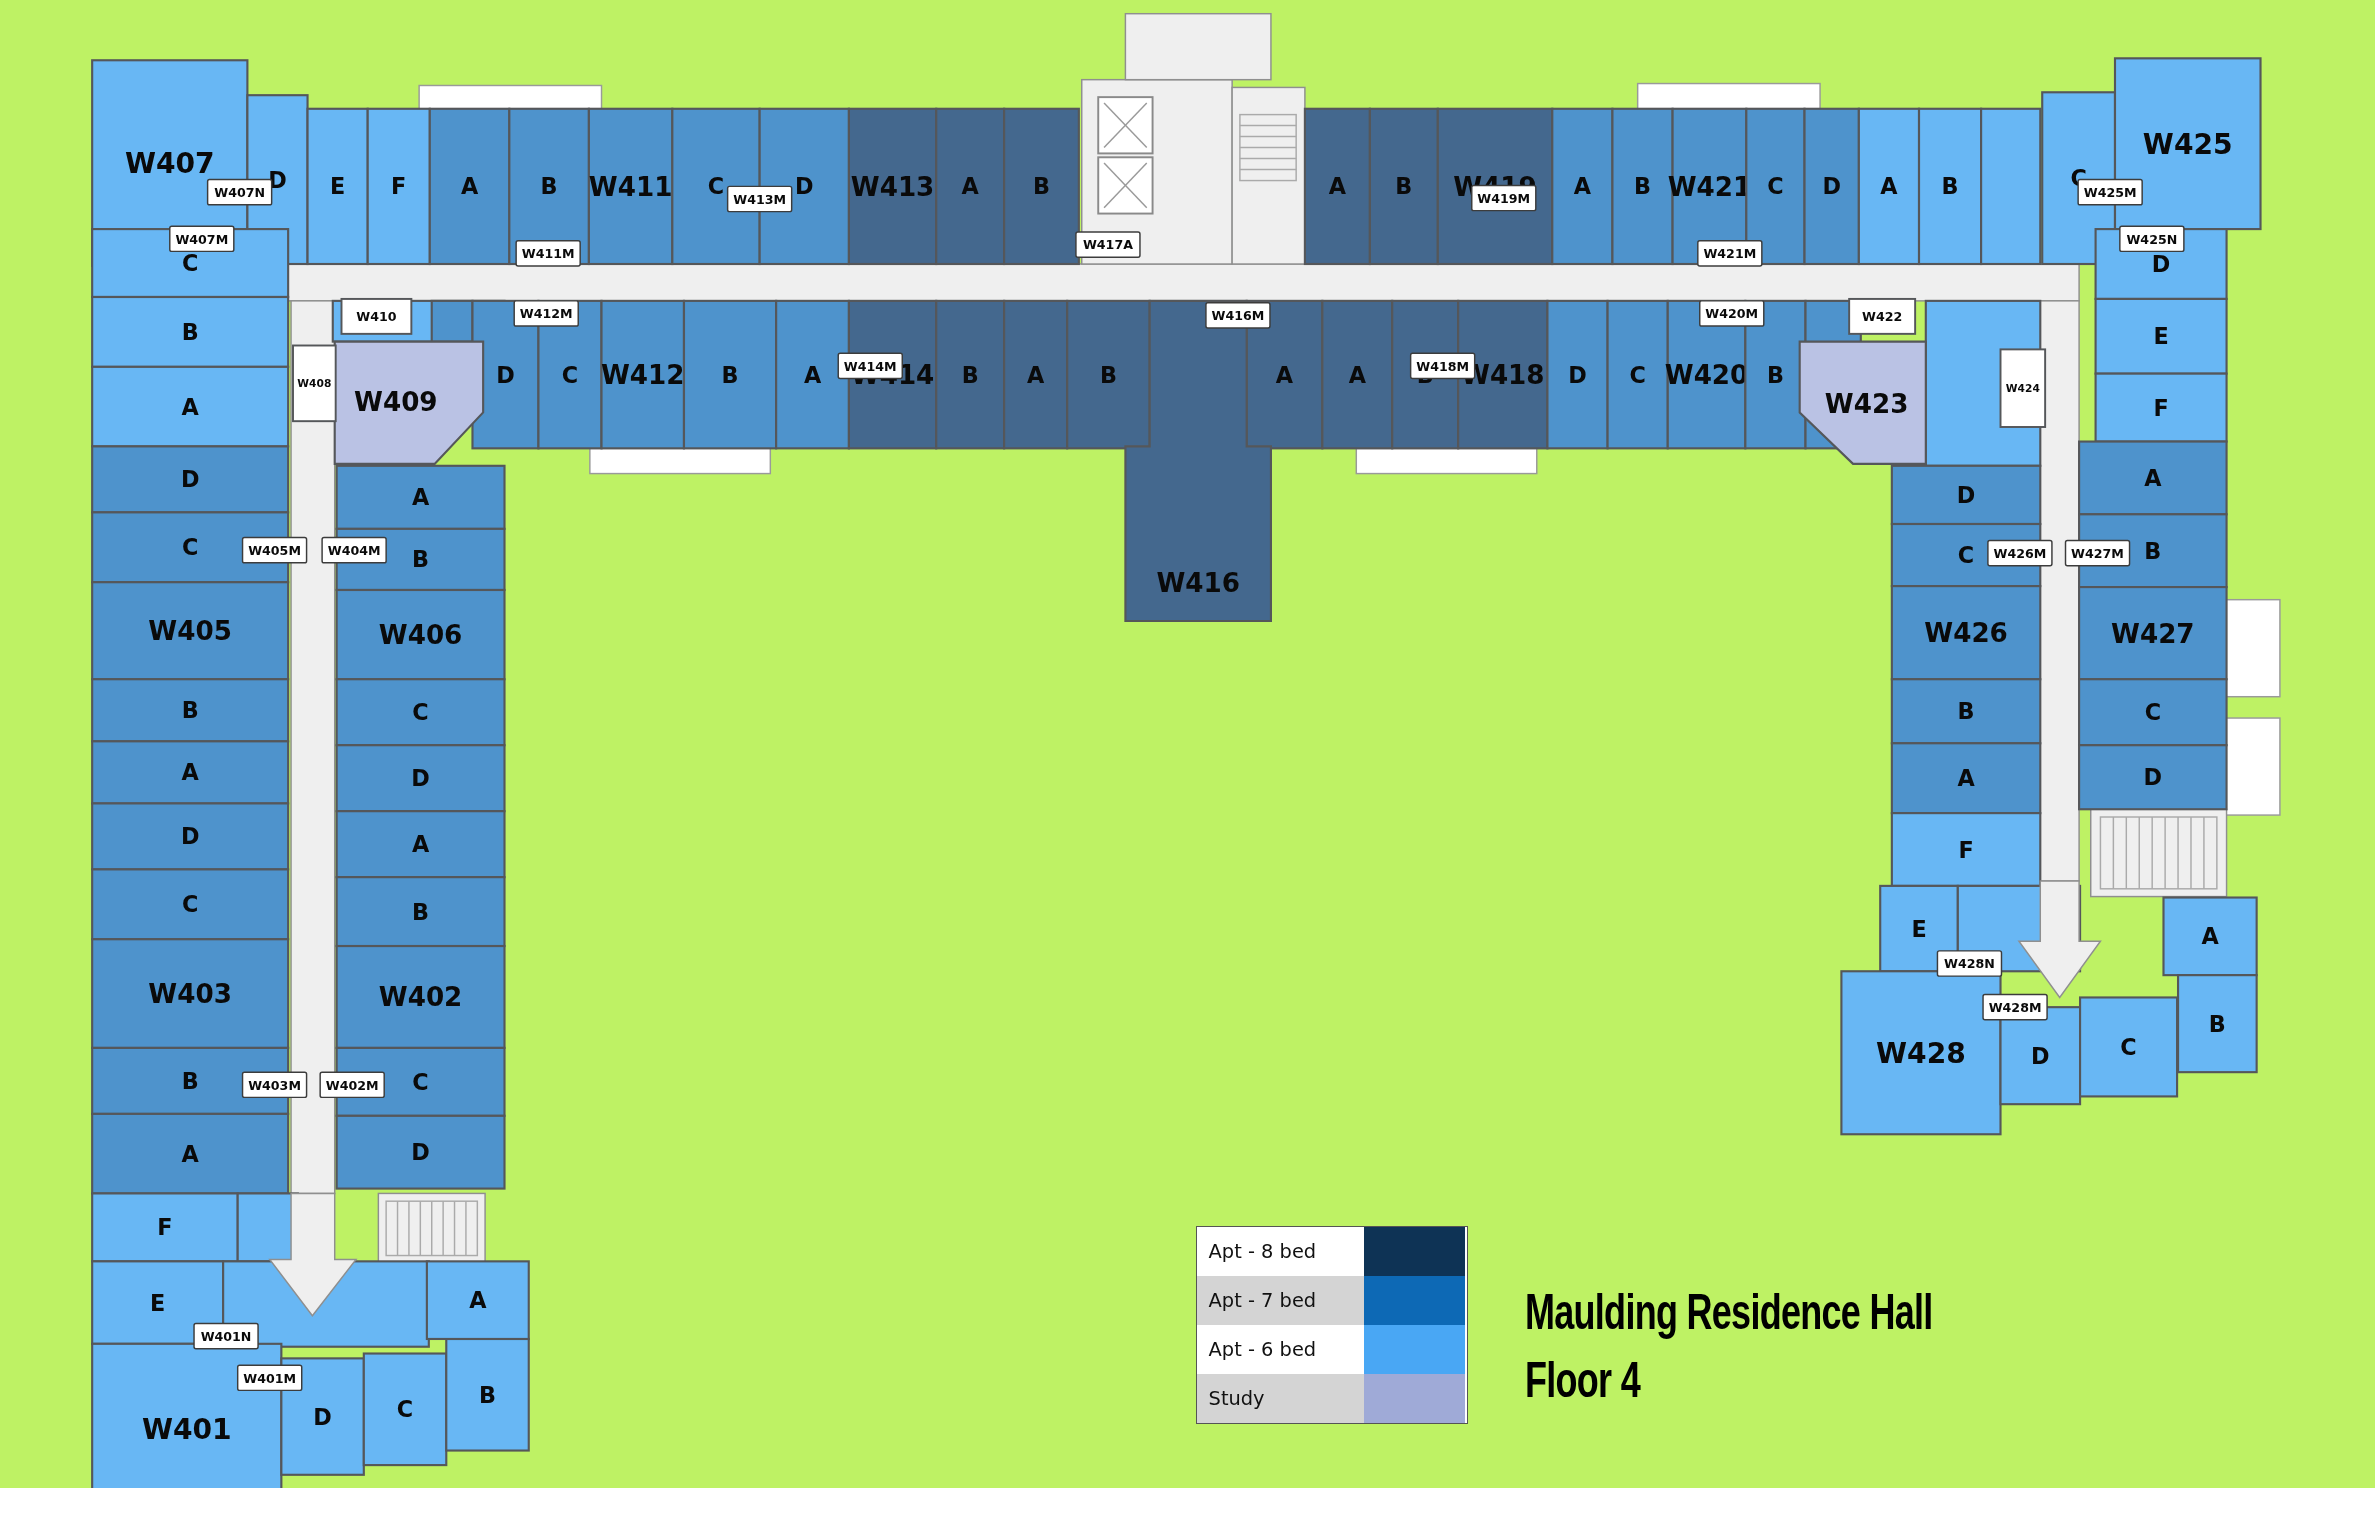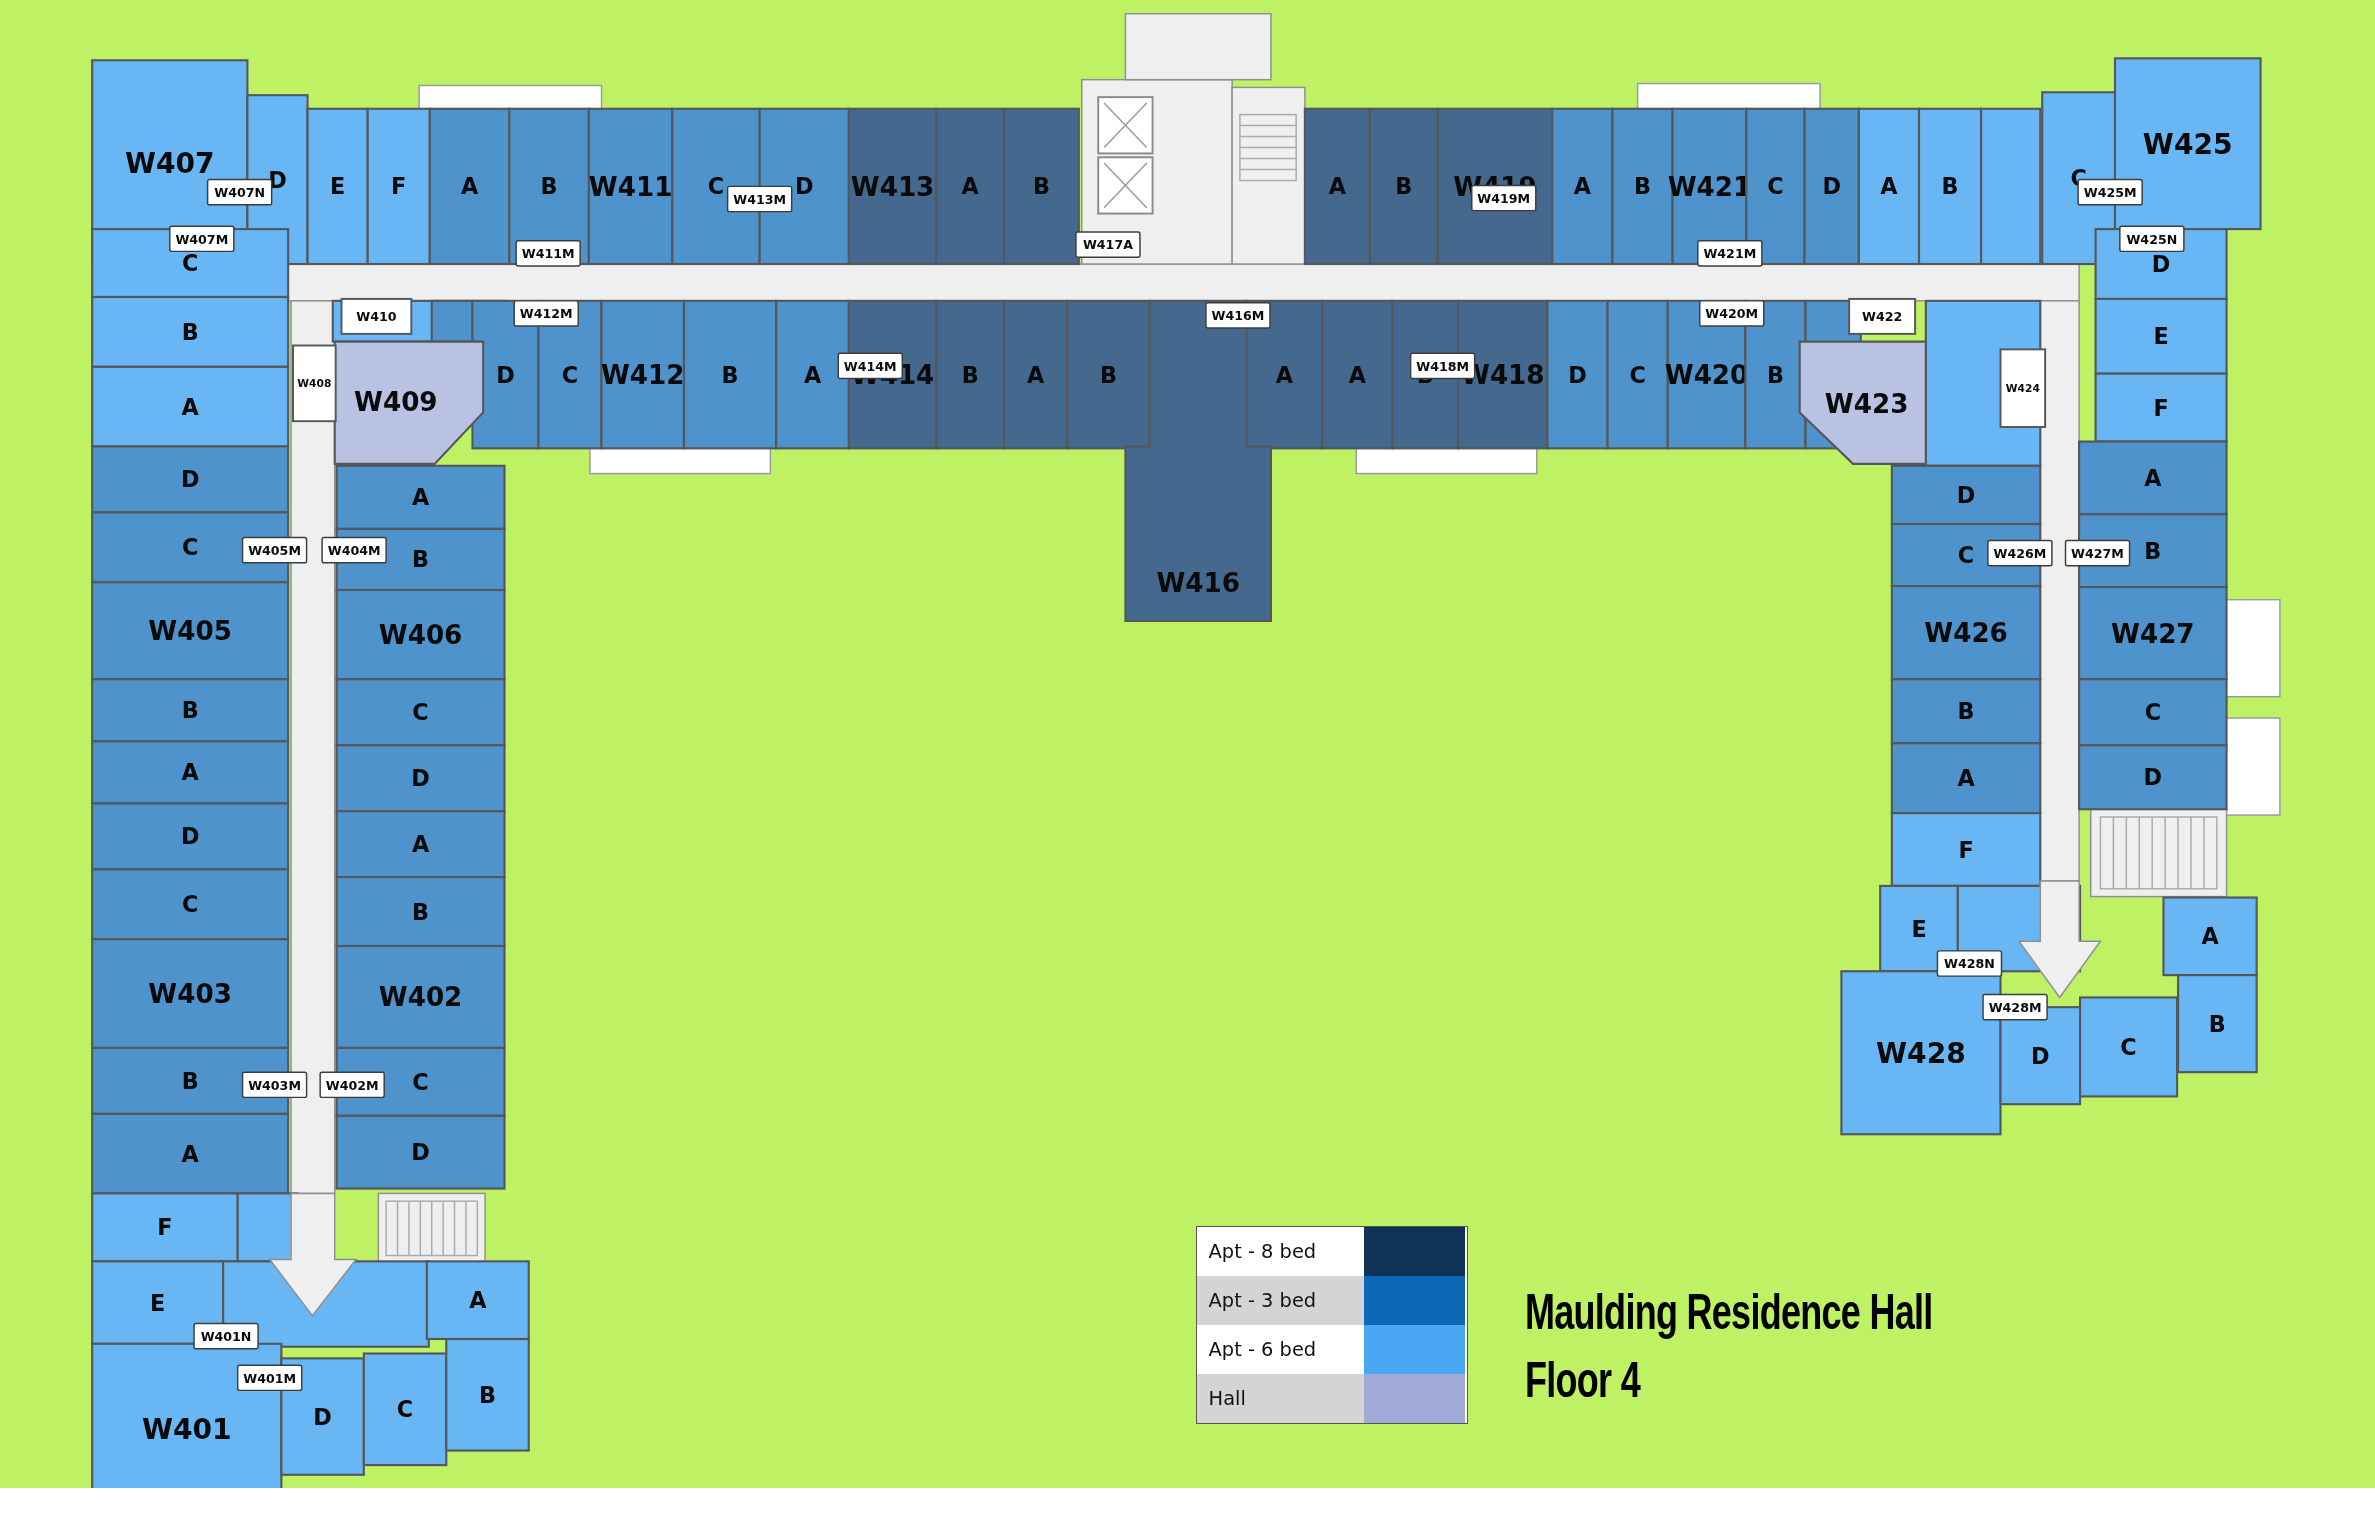--- a/index.html
+++ b/index.html
@@ -326,26 +326,26 @@
     <div>Maulding Residence Hall</div>
     <div>Floor 4</div>
   </div>
 
   <div id="legend" style="left: 1196px; top: 1226px; width: 272px;">
       <div class="legend-row" style="height: 49px;">
         <div class="legend-label" style="width: 167px; background: rgb(255, 255, 255); font-size: 19.4px;">Apt - 8 bed</div>
         <div class="legend-swatch" style="width: 101px; background: rgb(14, 51, 85);"></div>
       </div>
       <div class="legend-row" style="height: 49px;">
-        <div class="legend-label" style="width: 167px; background: rgb(212, 212, 212); font-size: 19.4px;">Apt - 3 bed</div>
+        <div class="legend-label" style="width: 167px; background: rgb(212, 212, 212); font-size: 19.4px;">Apt - 7 bed</div>
         <div class="legend-swatch" style="width: 101px; background: rgb(13, 105, 181);"></div>
       </div>
       <div class="legend-row" style="height: 49px;">
         <div class="legend-label" style="width: 167px; background: rgb(255, 255, 255); font-size: 19.4px;">Apt - 6 bed</div>
         <div class="legend-swatch" style="width: 101px; background: rgb(73, 167, 244);"></div>
       </div>
       <div class="legend-row" style="height: 49px;">
-        <div class="legend-label" style="width: 167px; background: rgb(212, 212, 212); font-size: 19.4px;">Hall</div>
+        <div class="legend-label" style="width: 167px; background: rgb(212, 212, 212); font-size: 19.4px;">Study</div>
         <div class="legend-swatch" style="width: 101px; background: rgb(159, 170, 215);"></div>
       </div>
     </div>
 </div>
 
 
 </body></html>

